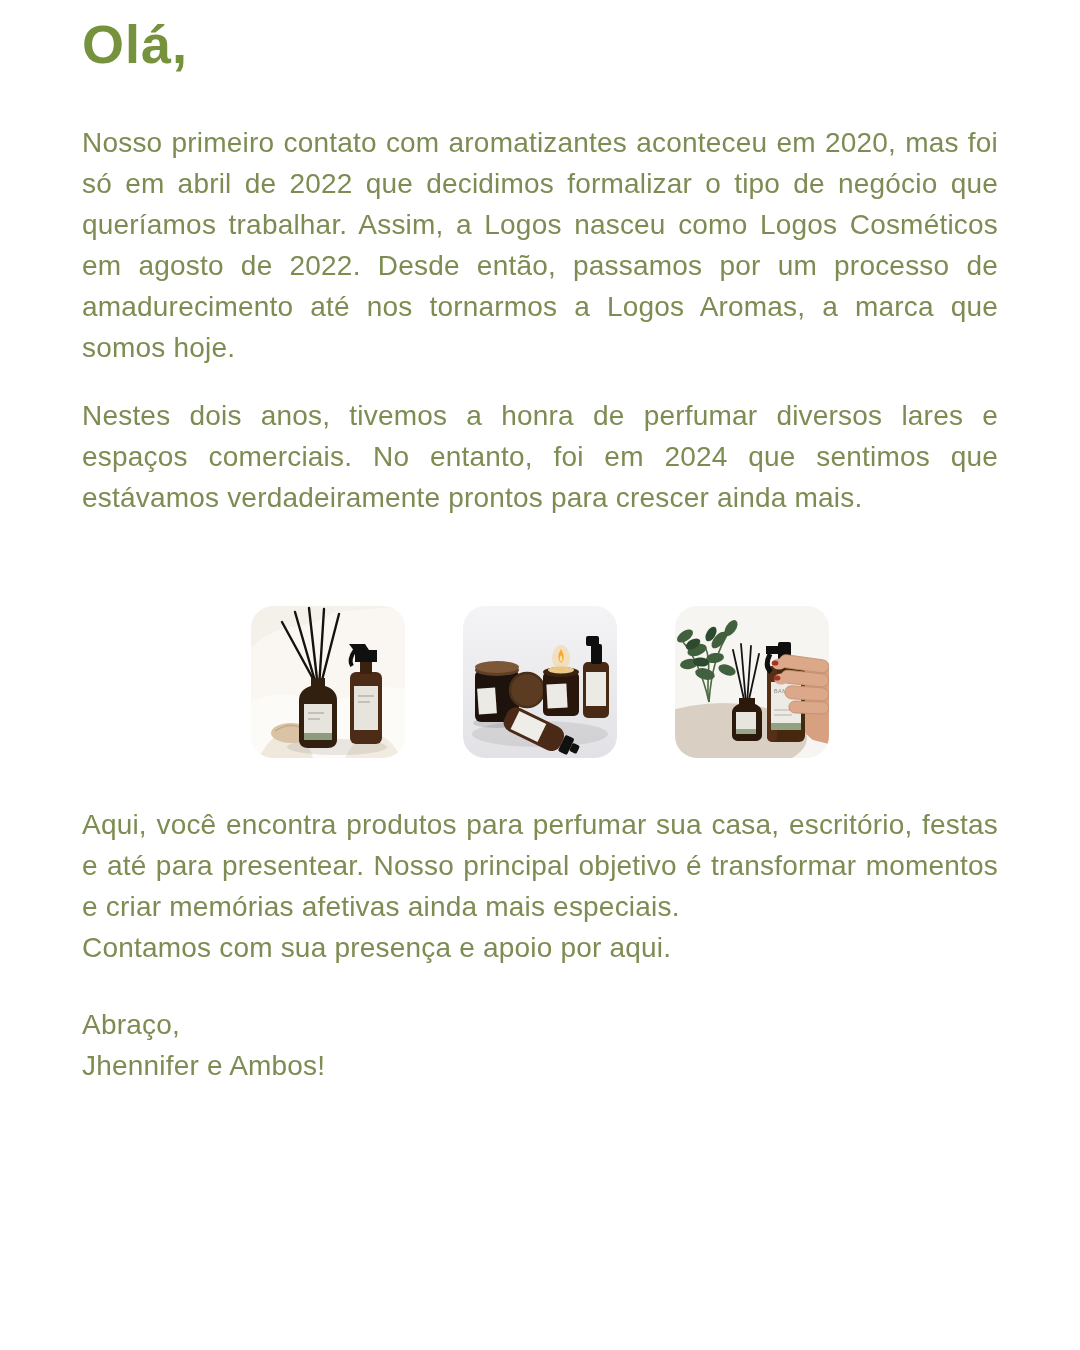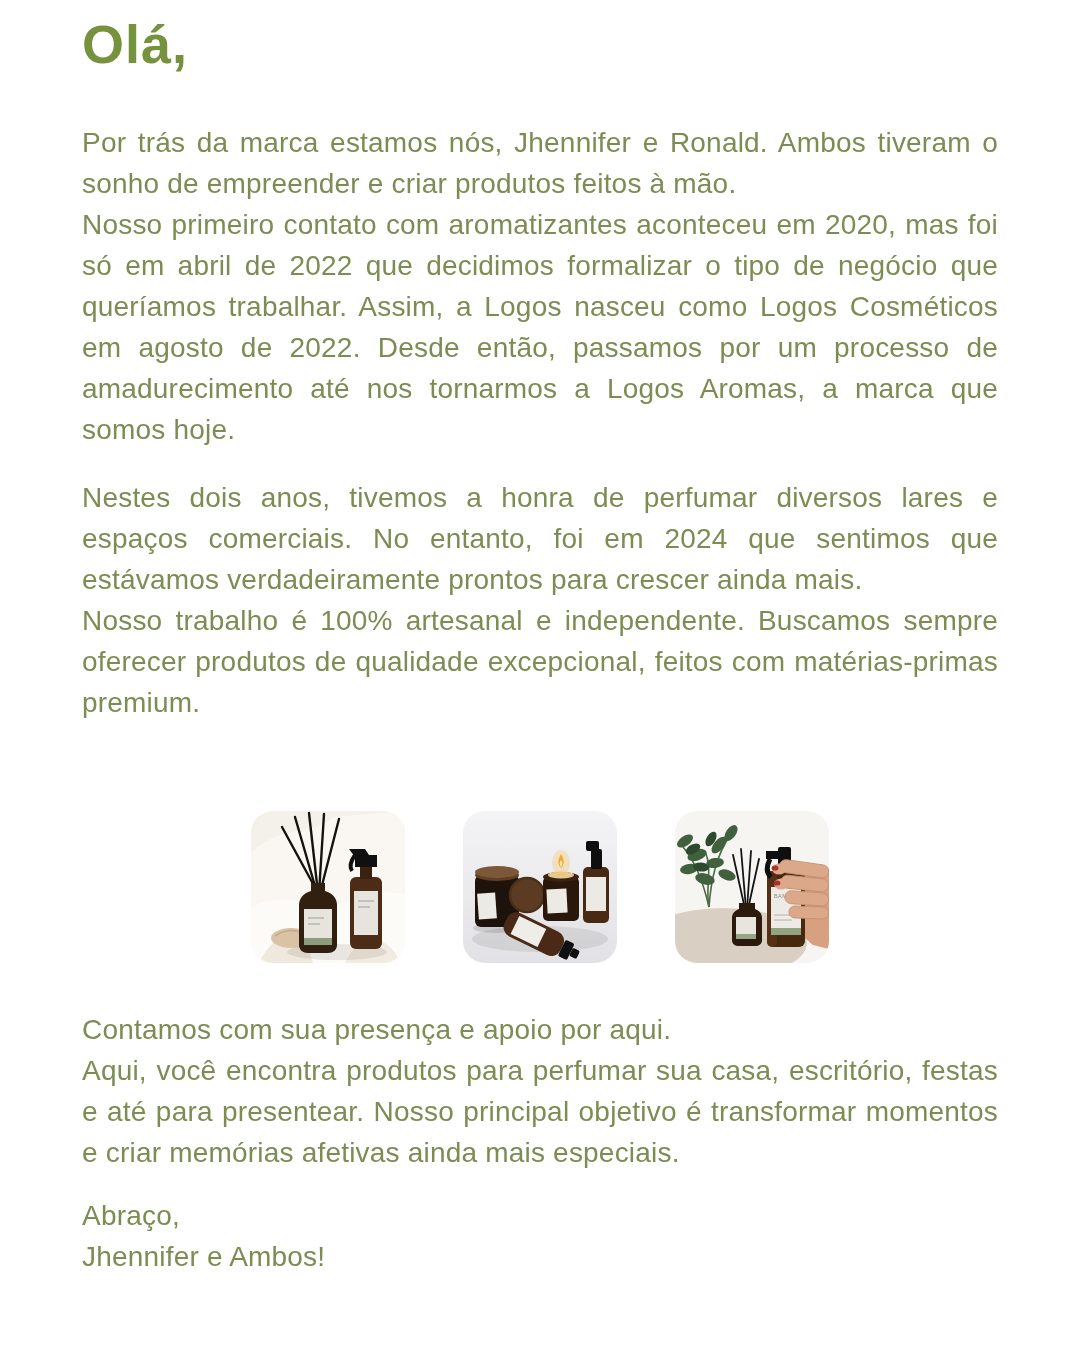--- a/index.html
+++ b/index.html
@@ -26,21 +26,21 @@
     margin:0;
     font-size:28px;
     line-height:41px;
     color:#7d8c52;
     text-align:justify;
     letter-spacing:0.2px;
   }
   .block-intro{margin-top:46px;}
   .block-growth{margin-top:27px;}
   .block-products{margin-top:46px;}
-  .block-closing{margin-top:22px;}
+  .block-closing{margin-top:36px;}
   .block-closing p{text-align:left;}
   .photo-row{
     margin-top:88px;
     display:flex;
     justify-content:center;
     gap:58px;
   }
   .photo{
     width:154px;height:152px;
     border-radius:22px;
@@ -51,27 +51,25 @@
   .photo svg{display:block;width:100%;height:100%;}
 </style>
 </head>
 <body>
 
 <div class="page">
 
   <h1 class="page-title">Olá,</h1>
 
   <div class="text-block block-intro">
-    <p>Por trás da marca estamos nós, Jhennifer e Ronald. Ambos tiveram o sonho de empreender e criar produtos feitos à mão.</p>
     <p>Nosso primeiro contato com aromatizantes aconteceu em 2020, mas foi só em abril de 2022 que decidimos formalizar o tipo de negócio que queríamos trabalhar. Assim, a Logos nasceu como Logos Cosméticos em agosto de 2022. Desde então, passamos por um processo de amadurecimento até nos tornarmos a Logos Aromas, a marca que somos hoje.</p>
   </div>
 
   <div class="text-block block-growth">
     <p>Nestes dois anos, tivemos a honra de perfumar diversos lares e espaços comerciais. No entanto, foi em 2024 que sentimos que estávamos verdadeiramente prontos para crescer ainda mais.</p>
-    <p>Nosso trabalho é 100% artesanal e independente. Buscamos sempre oferecer produtos de qualidade excepcional, feitos com matérias-primas premium.</p>
   </div>
 
   <div class="photo-row">
 
     <figure class="photo">
       <svg viewBox="0 0 154 152" xmlns="http://www.w3.org/2000/svg">
         <rect width="154" height="152" fill="#f4f0ea"></rect>
         <path d="M0,42 C30,12 60,27 82,6 L154,0 L154,152 L0,152 Z" fill="#faf7f3"></path>
         <path d="M0,96 C40,76 70,106 110,86 C130,76 150,86 154,81 L154,152 L0,152 Z" fill="#fdfbf8"></path>
         <path d="M8,152 C24,118 52,114 62,152 Z" fill="#efe8dd"></path>
@@ -211,22 +209,22 @@
         <ellipse cx="104" cy="58" rx="7" ry="5.5" fill="#dca88a"></ellipse>
         <ellipse cx="100" cy="57" rx="3.4" ry="2.6" fill="#a83228"></ellipse>
         <ellipse cx="106" cy="73" rx="7" ry="5.5" fill="#dca88a"></ellipse>
         <ellipse cx="102" cy="72" rx="3.4" ry="2.6" fill="#a83228"></ellipse>
       </svg>
     </figure>
 
   </div>
 
   <div class="text-block block-products">
+    <p>Aqui, você encontra produtos para perfumar sua casa, escritório, festas e até para presentear. Nosso principal objetivo é transformar momentos e criar memórias afetivas ainda mais especiais.</p>
     <p>Contamos com sua presença e apoio por aqui.</p>
-    <p>Aqui, você encontra produtos para perfumar sua casa, escritório, festas e até para presentear. Nosso principal objetivo é transformar momentos e criar memórias afetivas ainda mais especiais.</p>
   </div>
 
   <div class="text-block block-closing">
     <p>Abraço,</p>
     <p>Jhennifer e Ambos!</p>
   </div>
 
 </div>
 
 </body></html>

